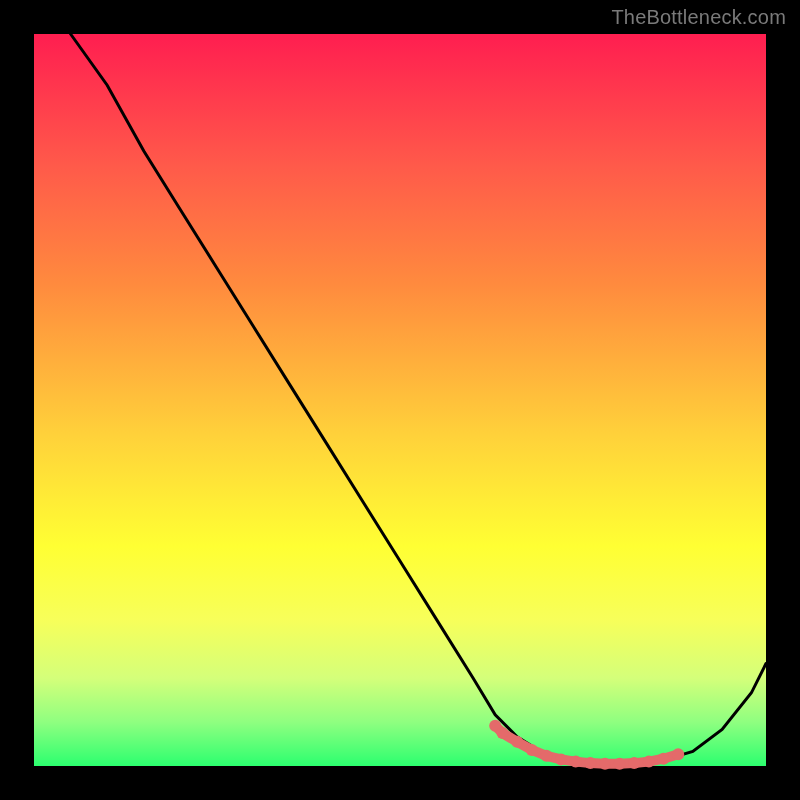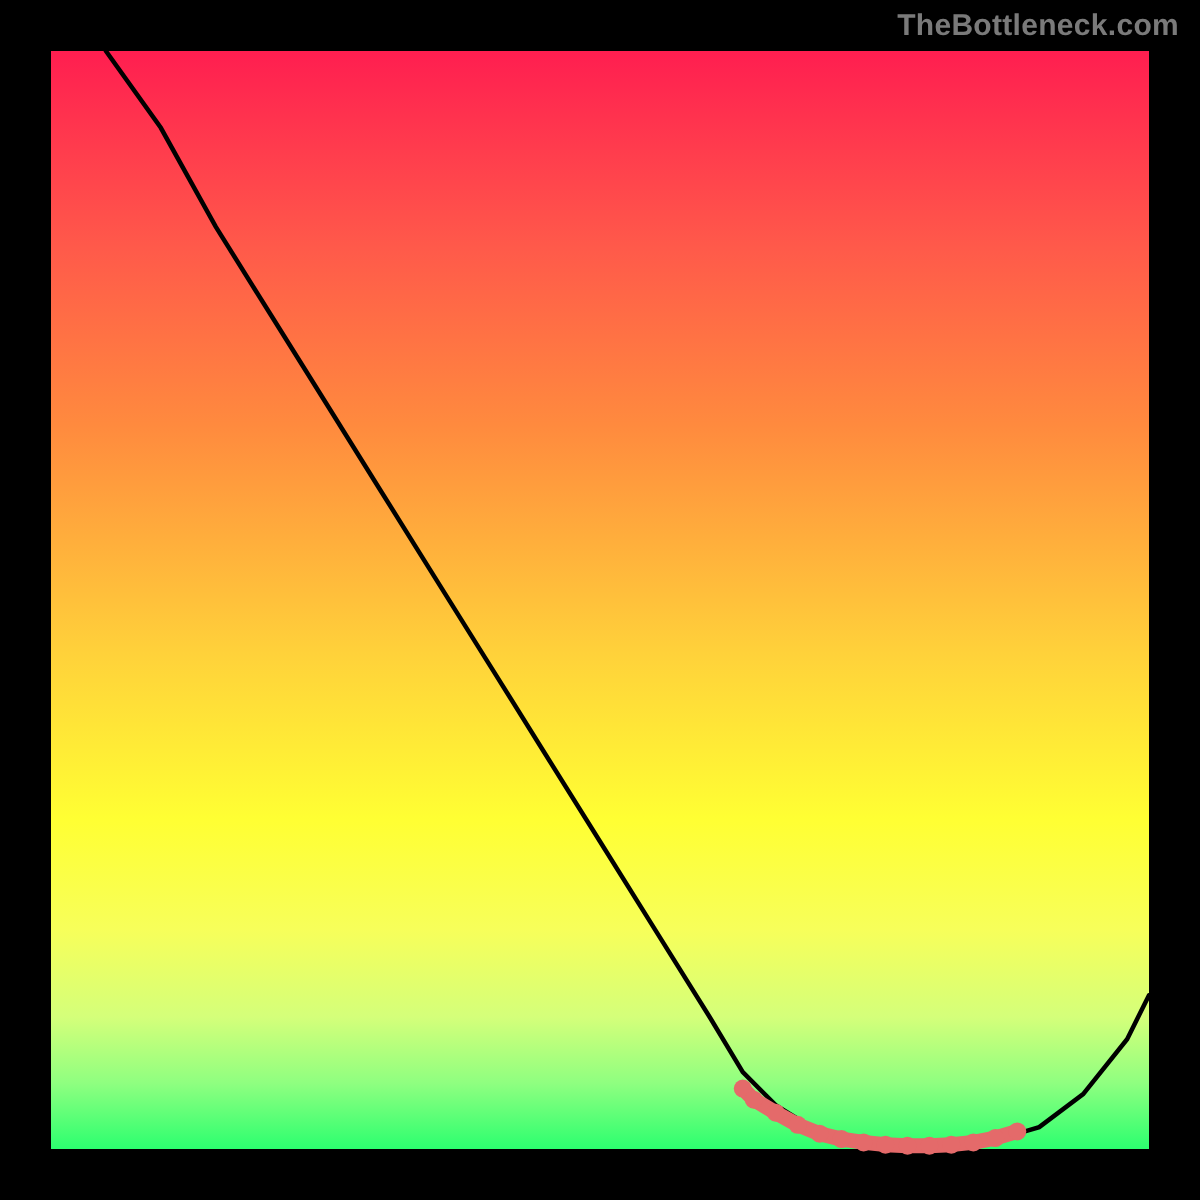--- a/index.html
+++ b/index.html
@@ -35,21 +35,21 @@
       #d4ff7a 88%,
       #8fff80 94%,
       #2cff6f 100%);
   }
   .watermark {
     position: absolute;
     top: 6px;
     right: 14px;
     color: #7a7a7a;
     font-size: 20px;
-    font-weight: 700;
+    font-weight: 400;
     letter-spacing: 0.2px;
     user-select: none;
   }
   svg.curve {
     position: absolute;
     left: 0;
     top: 0;
     width: 732px;
     height: 732px;
     overflow: visible;

